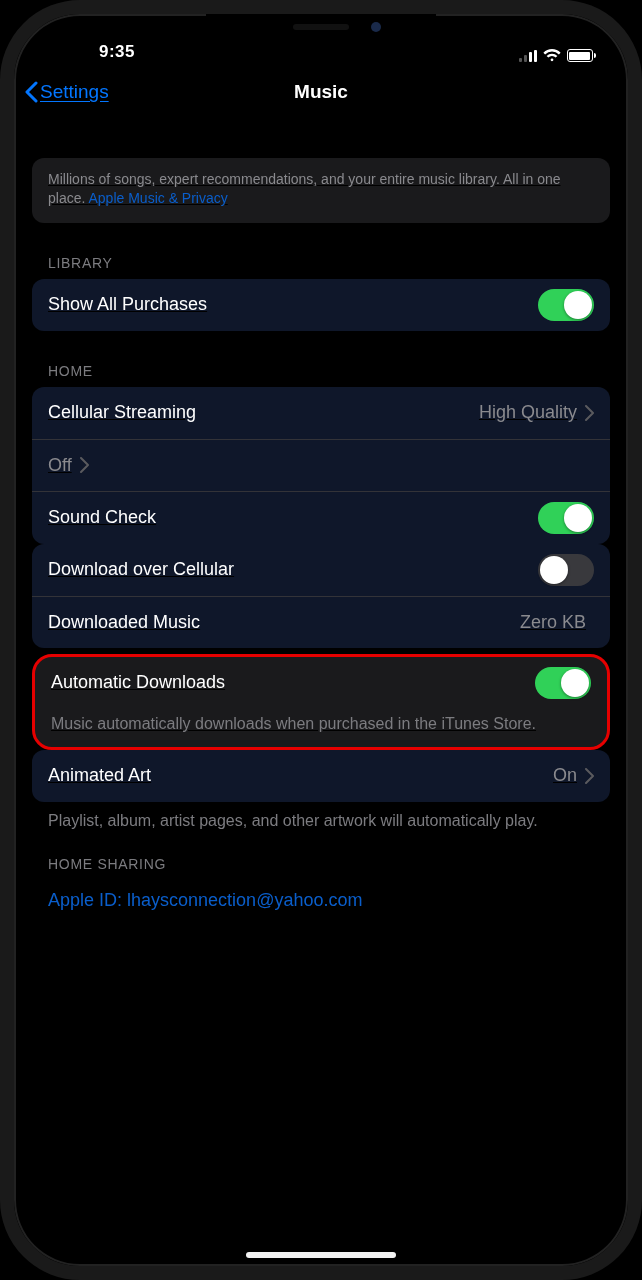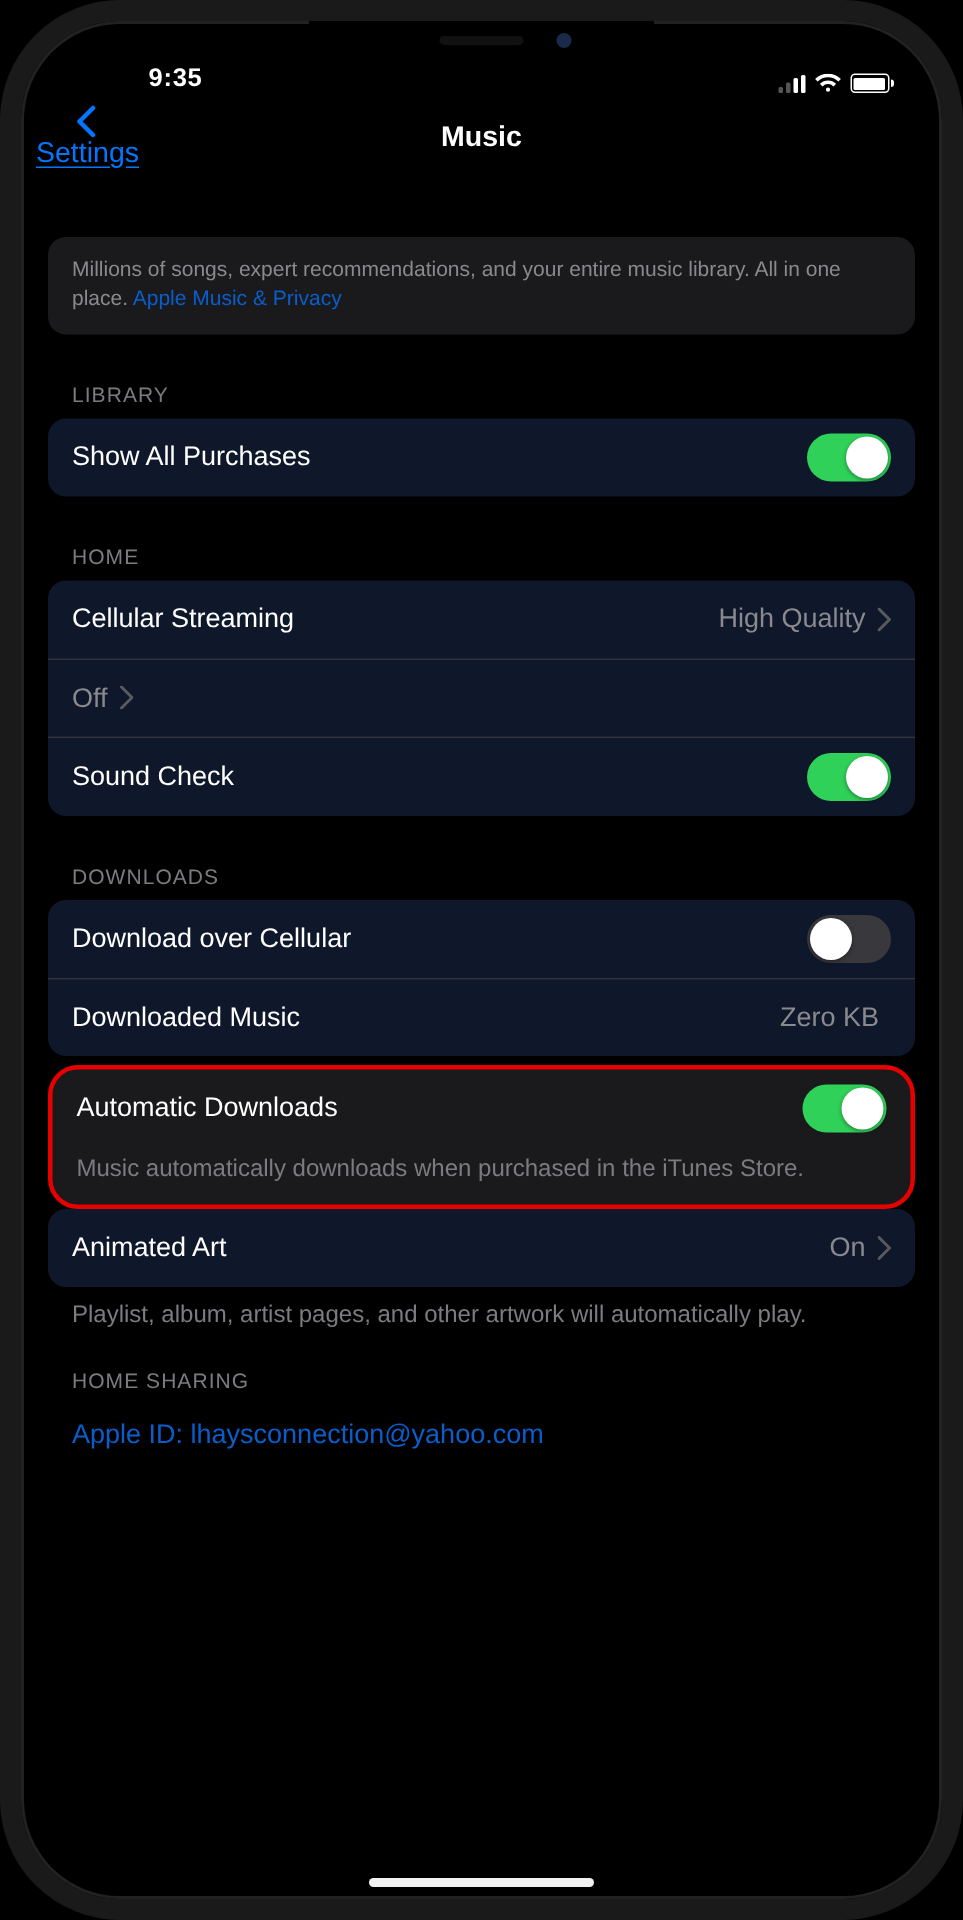--- a/index.html
+++ b/index.html
@@ -36,20 +36,21 @@
     .notch .cam {
       position: absolute;
       top: 8px; right: 55px;
       width: 10px; height: 10px; background: #1a2a4a; border-radius: 50%;
     }
 
     .screen {
       position: absolute;
       inset: 0;
       overflow: hidden;
+      text-decoration: underline;
     }
 
     
     .status-bar {
       height: 52px;
       display: flex;
       align-items: flex-end;
       padding: 0 24px 4px 28px;
       color: #fff;
       position: relative;
@@ -83,21 +84,21 @@
 
     
     .nav-bar {
       height: 52px;
       display:flex; align-items:center;
       padding: 0 10px;
       position: relative;
     }
     .back-btn {
       display:flex; align-items:center;
-      color:#0376ff; font-size:19px;flex-direction:column;
+      color:#0376ff; font-size:19px;
     }
     .back-btn svg { margin-right:2px; }
     .back-label { text-decoration: underline; text-underline-offset: 3px; }
     .nav-title {
       position:absolute; left:0; right:0; text-align:center;
       color:#fff; font-size:19px; font-weight:600;
       pointer-events:none;
     }
 
     .content {
@@ -263,21 +264,20 @@
             </svg>
         </div>
         <div class="row">
           <div class="row-label">Sound Check</div>
           <div class="toggle on">
               <div class="knob"></div>
             </div>
         </div>
       </div>
 
-      <div class="section-header">DOWNLOADS</div>
       <div class="group downloads-grp">
         <div class="row">
           <div class="row-label">Download over Cellular</div>
           <div class="toggle off">
               <div class="knob"></div>
             </div>
         </div>
         <div class="row">
           <div class="row-label">Downloaded Music</div>
           <div class="row-value">Zero KB</div>

